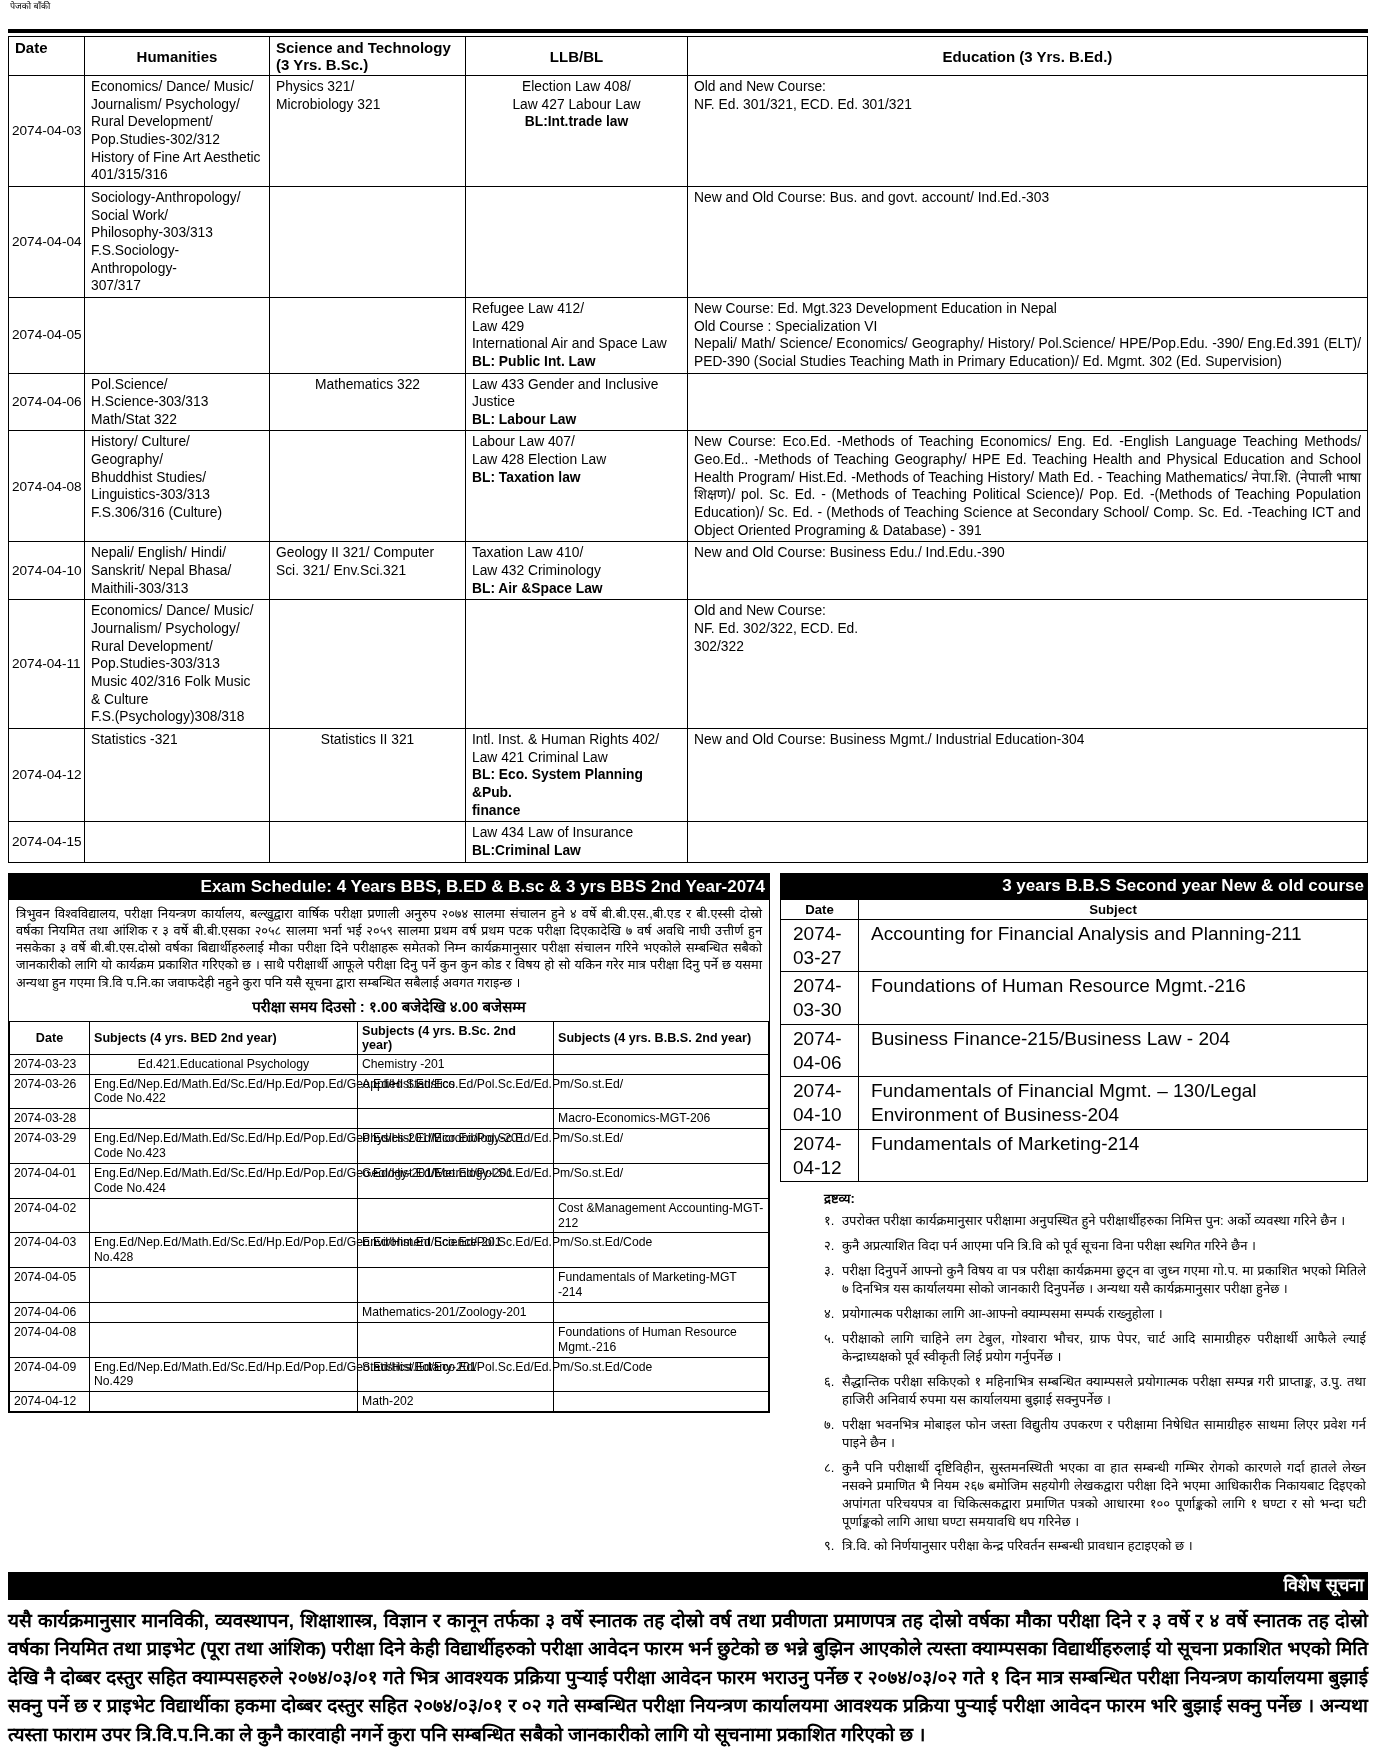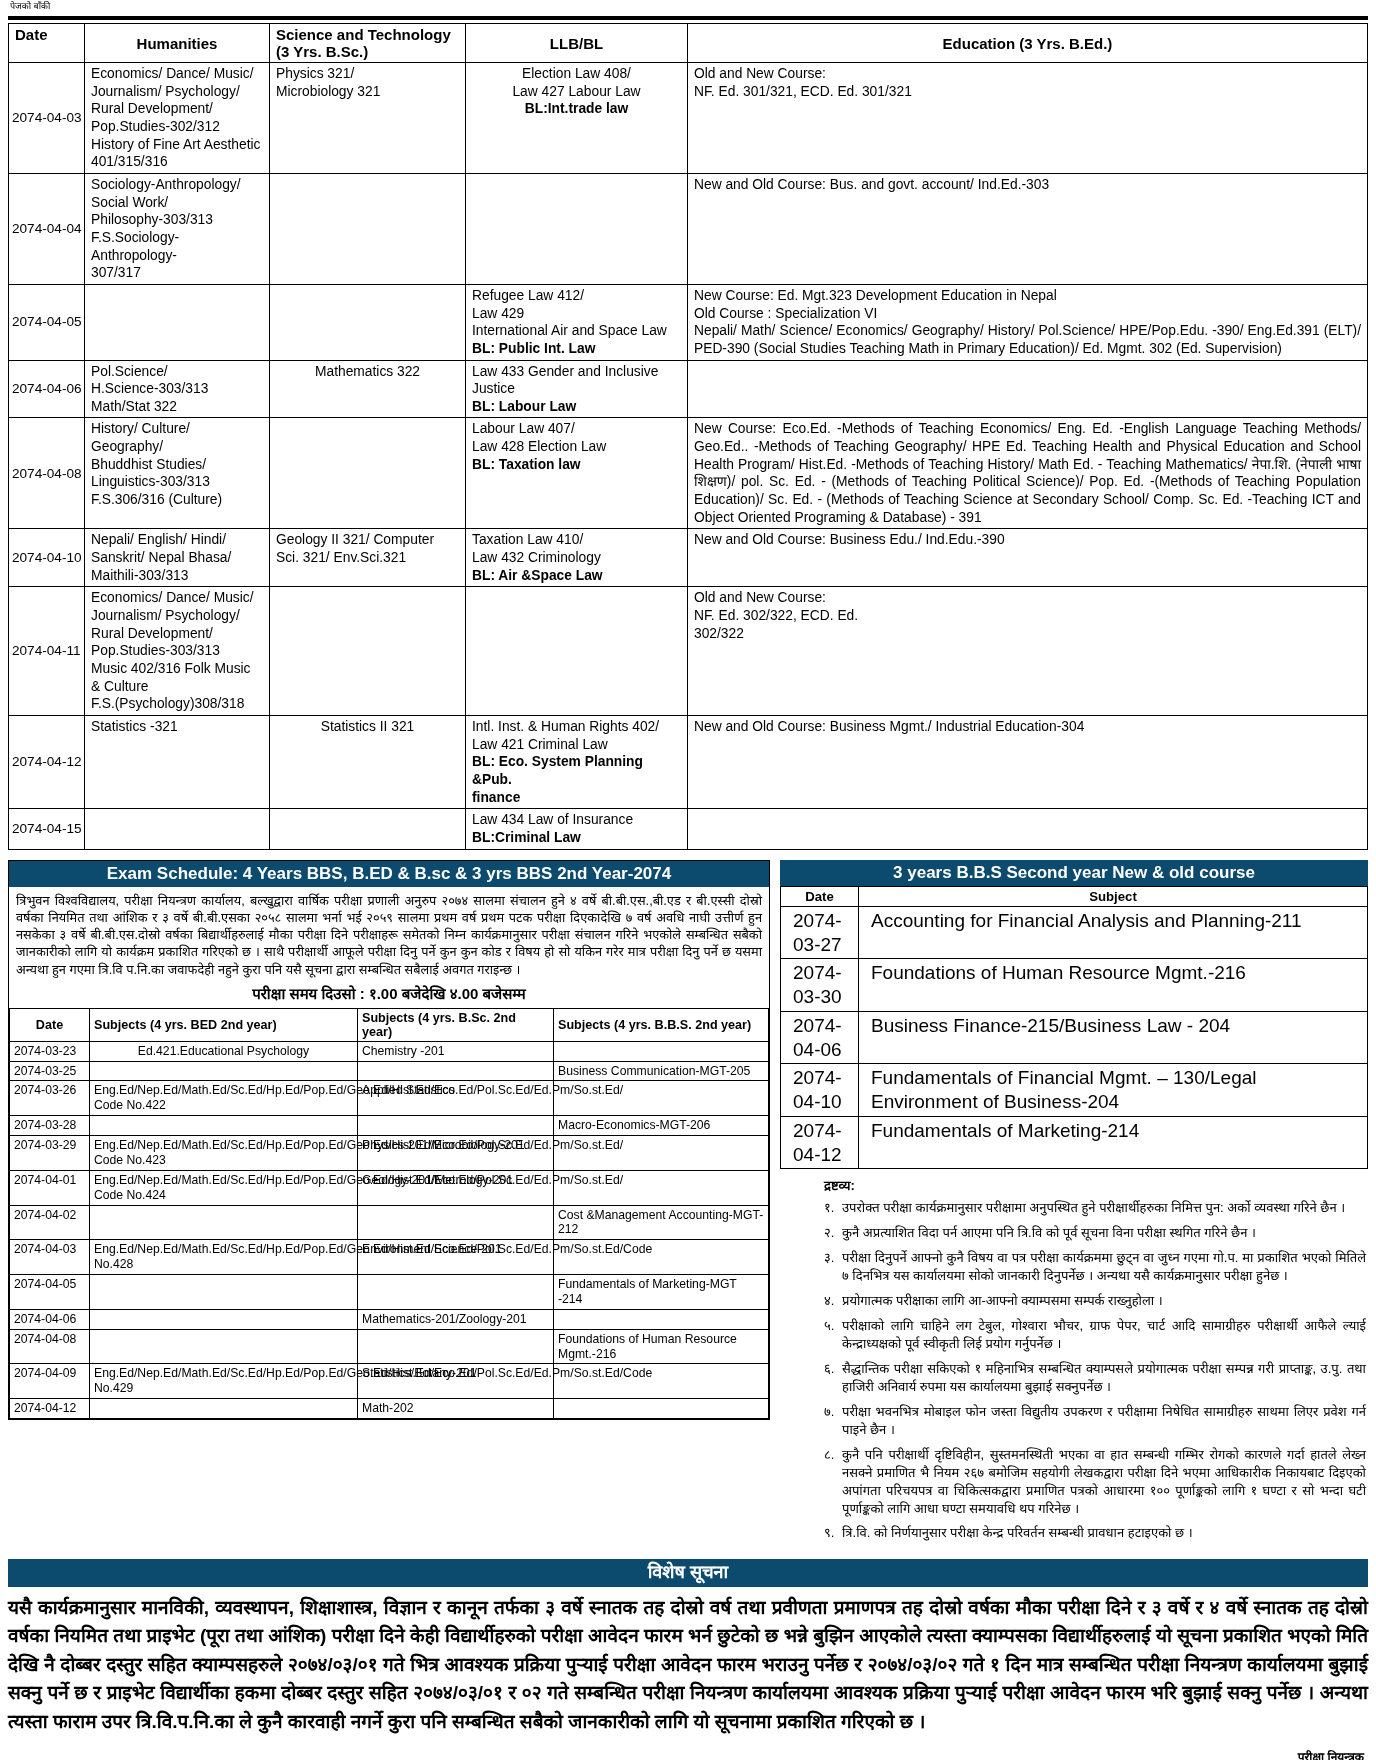--- a/index.html
+++ b/index.html
@@ -1,37 +1,37 @@
 <!DOCTYPE html>
 <html><head>
 <meta charset="utf-8">
 <style>
   * { box-sizing: border-box; }
   html,body { margin:0; padding:0; background:#fff; color:#000;
     font-family:"Liberation Sans","DejaVu Sans",sans-serif; }
   body { width:1376px; }
   .doc { padding:1px 8px 14px 8px; }
 
-  .top-note { font-size:9px; line-height:11px; padding-left:2px; height:15px; overflow:hidden; }
+  .top-note { font-size:9px; line-height:11px; padding-left:2px; height:28px; overflow:hidden; }
   .top-rule { border-top:4px solid #000; margin-bottom:3px; }
 
   table.grid { border-collapse:collapse; width:100%; table-layout:fixed; }
   .grid th, .grid td { border:1.6px solid #000; padding:2px 6px; vertical-align:top; }
 
   .main th { font-size:15px; text-align:center; vertical-align:middle; }
   .main th.left { text-align:left; vertical-align:top; }
   .main td { font-size:13.8px; line-height:1.28; }
   .main td.datecell { vertical-align:middle; white-space:nowrap; padding-left:3px; font-size:13.6px; }
 
   .pre { white-space:pre-line; }
   .b { font-weight:bold; }
   .center { text-align:center; }
   .just { text-align:justify; }
 
-  .blackbar { background:#0c4a6e; color:#fff; font-weight:bold; text-align:center;
+  .blackbar { background:#000000; color:#fff; font-weight:bold; text-align:right;
     font-size:17px; padding:3px 4px; line-height:1.2; }
 
   .middle { display:flex; gap:10px; margin-top:10px; align-items:flex-start; }
   .left-block { width:762px; border:1.6px solid #000; }
   .right-block { flex:1; }
 
   .intro { font-size:12.8px; line-height:1.34; padding:5px 7px 2px 7px; }
   .time-note { font-size:15px; margin:3px 0 5px 0; }
 
   .sched th { font-size:12.6px; padding:2px 4px; vertical-align:middle; }
@@ -289,26 +289,20 @@
           <th class="left" style="text-align:left">Subjects (4 yrs. B.Sc. 2nd year)</th>
           <th class="left" style="text-align:left">Subjects (4 yrs. B.B.S. 2nd year)</th>
         </tr>
         <tr>
           <td>2074-03-23</td>
           <td class="center">Ed.421.Educational Psychology</td>
           <td>Chemistry -201</td>
           <td></td>
         </tr>
         <tr>
-          <td>2074-03-25</td>
-          <td></td>
-          <td></td>
-          <td>Business Communication-MGT-205</td>
-        </tr>
-        <tr>
           <td>2074-03-26</td>
           <td>Eng.Ed/Nep.Ed/Math.Ed/Sc.Ed/Hp.Ed/Pop.Ed/Geo.Ed/Hist.Ed/Eco.Ed/Pol.Sc.Ed/Ed.Pm/So.st.Ed/ Code No.422</td>
           <td>Applied Statistics</td>
           <td></td>
         </tr>
         <tr>
           <td>2074-03-28</td>
           <td></td>
           <td></td>
           <td>Macro-Economics-MGT-206</td>

